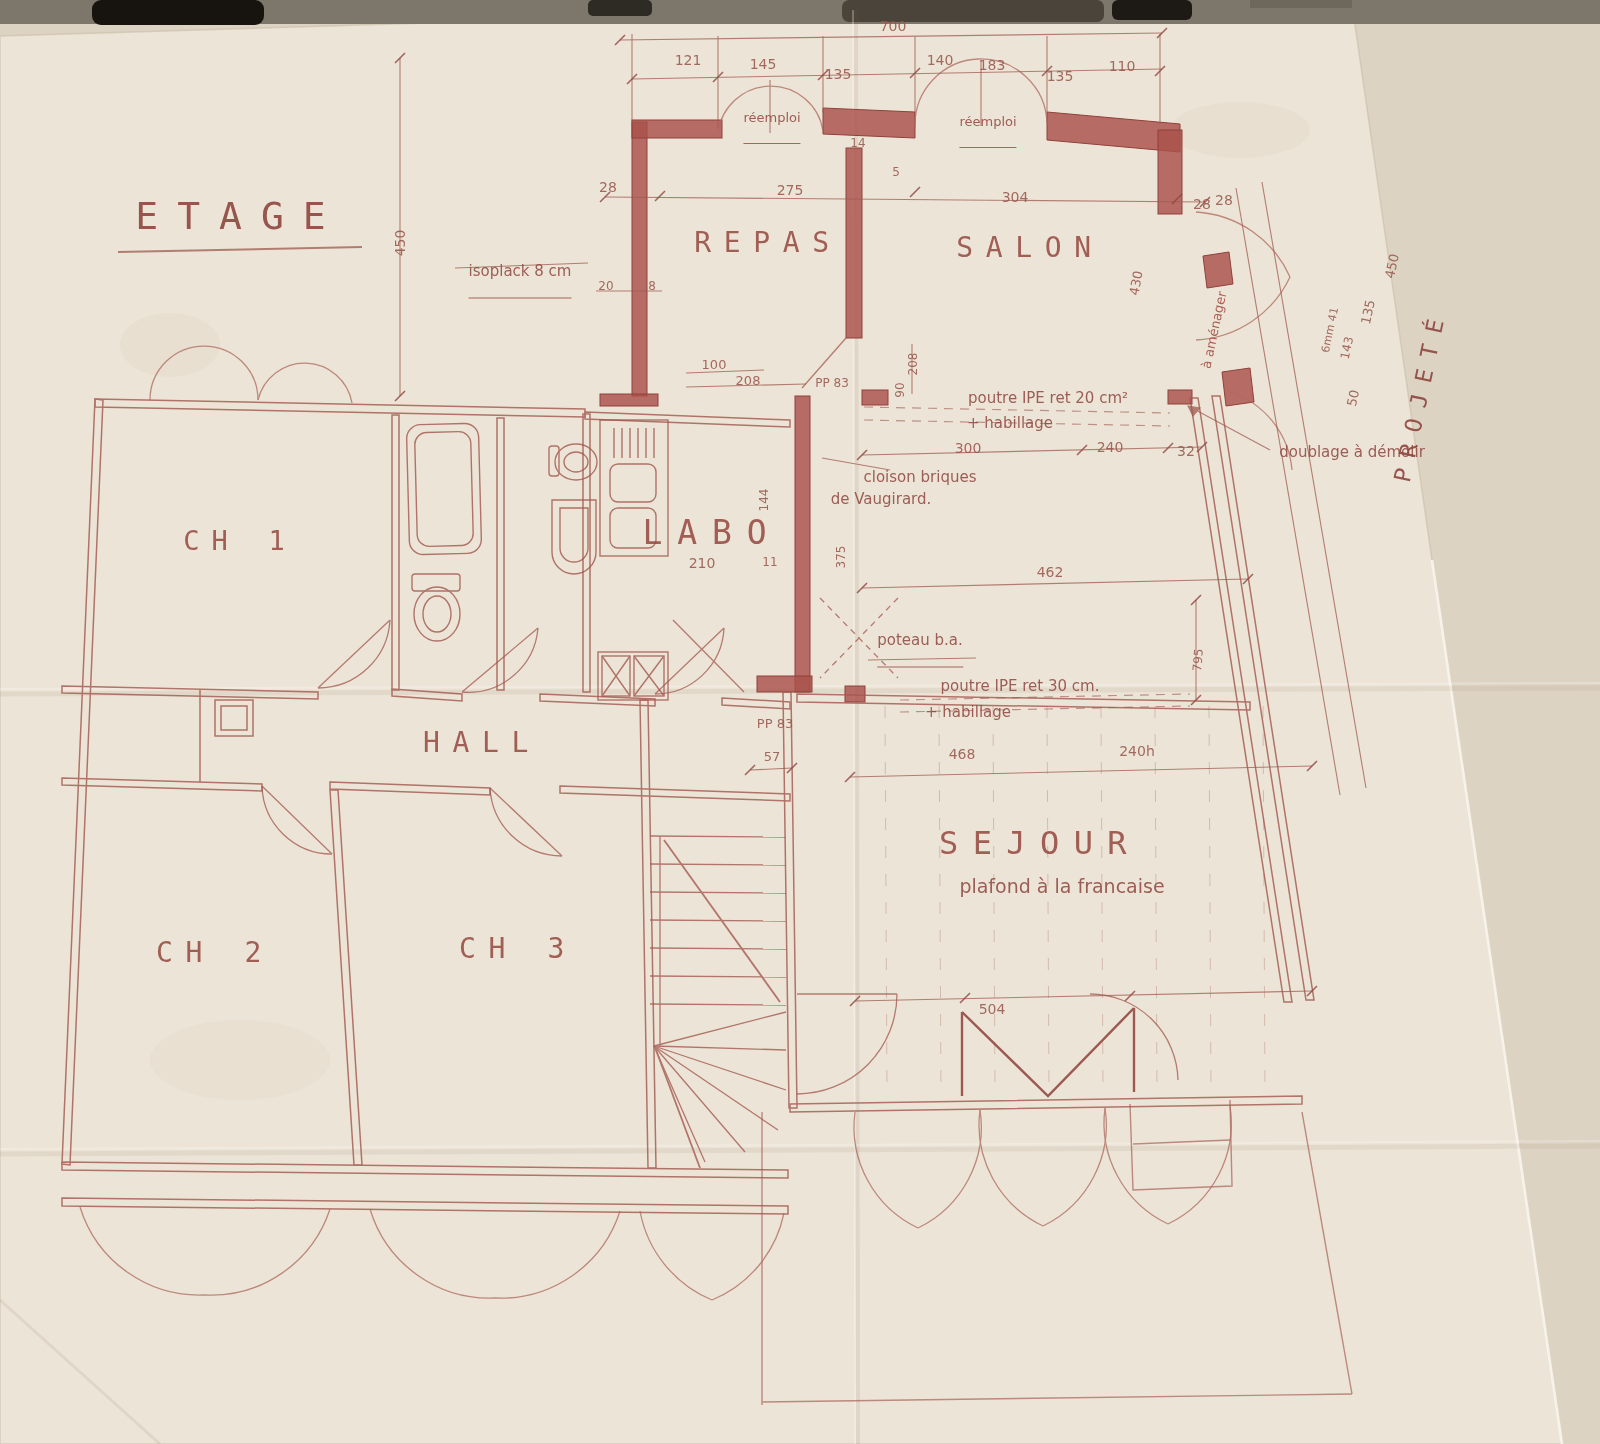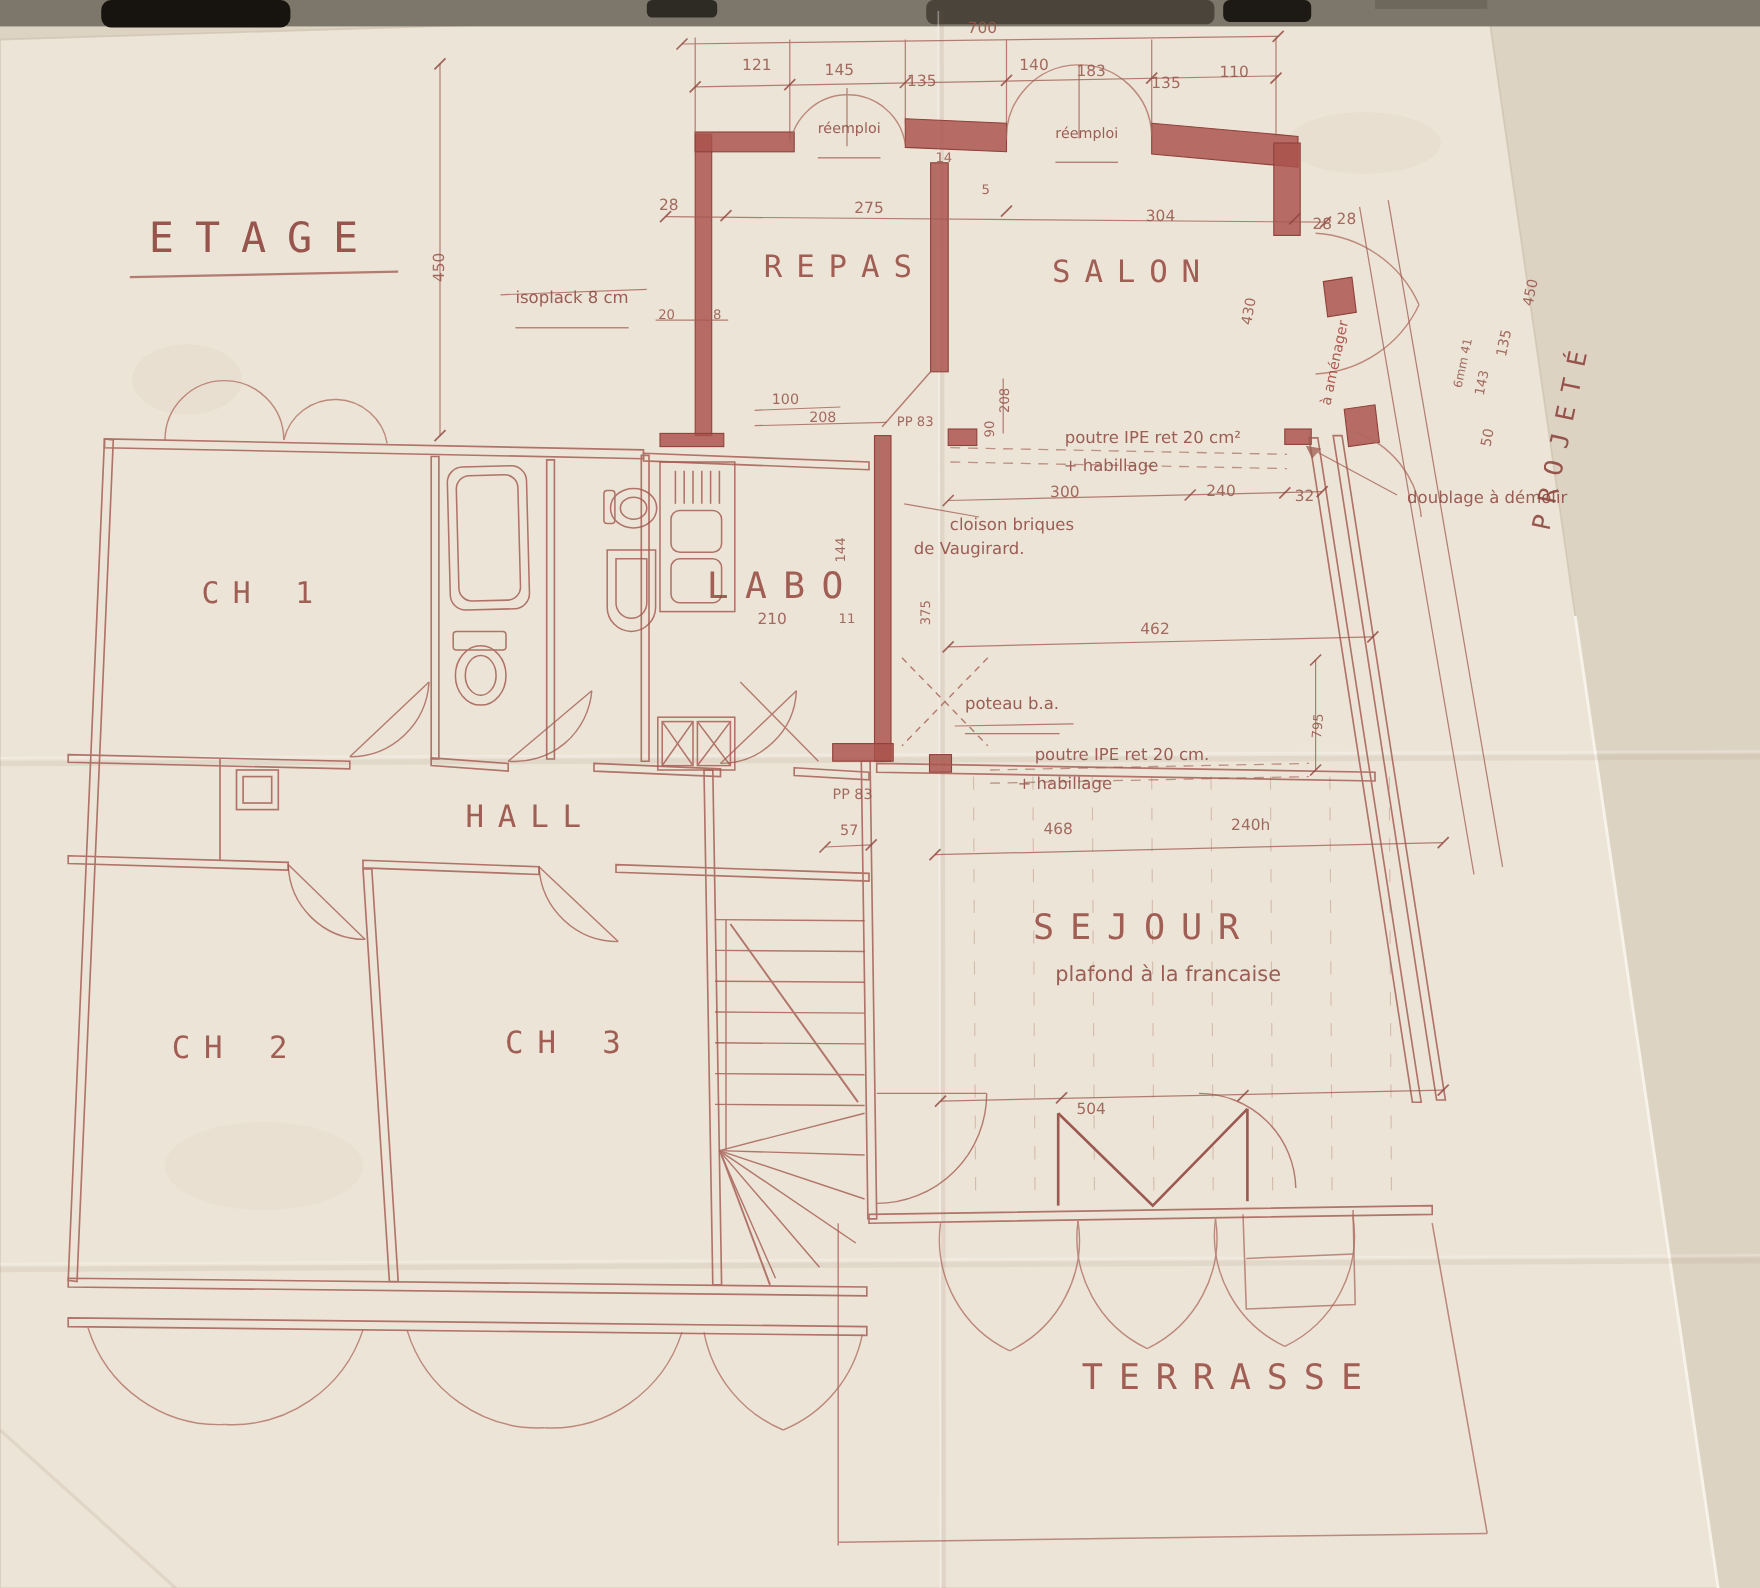--- a/index.html
+++ b/index.html
@@ -298,48 +298,47 @@
 <div id="labels">
       <span class="lbl title" style="left: 240px; top: 216px; font-size: 38px; transform: translate(-50%, -50%) rotate(0deg);">ETAGE</span>
       <span class="lbl room" style="left: 768px; top: 242px; font-size: 28px; transform: translate(-50%, -50%) rotate(0deg);">REPAS</span>
       <span class="lbl room" style="left: 1030px; top: 247px; font-size: 28px; transform: translate(-50%, -50%) rotate(0deg);">SALON</span>
       <span class="lbl room" style="left: 240px; top: 540px; font-size: 27px; transform: translate(-50%, -50%) rotate(0deg);">CH 1</span>
       <span class="lbl room" style="left: 712px; top: 532px; font-size: 33px; transform: translate(-50%, -50%) rotate(0deg);">LABO</span>
       <span class="lbl room" style="left: 482px; top: 742px; font-size: 28px; transform: translate(-50%, -50%) rotate(0deg);">HALL</span>
       <span class="lbl room" style="left: 215px; top: 952px; font-size: 28px; transform: translate(-50%, -50%) rotate(0deg);">CH 2</span>
       <span class="lbl room" style="left: 518px; top: 948px; font-size: 28px; transform: translate(-50%, -50%) rotate(0deg);">CH 3</span>
       <span class="lbl room" style="left: 1040px; top: 843px; font-size: 32px; transform: translate(-50%, -50%) rotate(0deg);">SEJOUR</span>
-      <span class="lbl room" style="left: 1118px; top: 1252px; font-size: 32px; transform: translate(-50%, -50%) rotate(0deg);">TERRASSE</span>
       <span class="lbl note u" style="left: 520px; top: 256px; font-size: 15px; transform: translate(-50%, -50%) rotate(0deg); margin-top: 24px;">isoplack  8 cm</span>
       <span class="lbl note u" style="left: 772px; top: 127px; font-size: 13px; transform: translate(-50%, -50%) rotate(0deg);">réemploi</span>
       <span class="lbl note u" style="left: 988px; top: 131px; font-size: 13px; transform: translate(-50%, -50%) rotate(0deg);">réemploi</span>
       <span class="lbl note" style="left: 1048px; top: 398px; font-size: 15px; transform: translate(-50%, -50%) rotate(0deg);">poutre IPE ret 20 cm²</span>
       <span class="lbl note" style="left: 1010px; top: 423px; font-size: 15px; transform: translate(-50%, -50%) rotate(0deg);">+ habillage</span>
       <span class="lbl note" style="left: 1352px; top: 452px; font-size: 15px; transform: translate(-50%, -50%) rotate(0deg);">doublage à démolir</span>
       <span class="lbl note" style="left: 920px; top: 477px; font-size: 15px; transform: translate(-50%, -50%) rotate(0deg);">cloison briques</span>
       <span class="lbl note" style="left: 881px; top: 499px; font-size: 15px; transform: translate(-50%, -50%) rotate(0deg);">de Vaugirard.</span>
       <span class="lbl note" style="left: 1214px; top: 330px; font-size: 13px; transform: translate(-50%, -50%) rotate(-78deg); color: rgb(164, 69, 62);">à aménager</span>
       <span class="lbl note u" style="left: 920px; top: 649px; font-size: 15px; transform: translate(-50%, -50%) rotate(0deg);">poteau b.a.</span>
-      <span class="lbl note" style="left: 1020px; top: 686px; font-size: 15px; transform: translate(-50%, -50%) rotate(0deg);">poutre IPE ret 20 cm.</span>
+      <span class="lbl note" style="left: 1020px; top: 686px; font-size: 15px; transform: translate(-50%, -50%) rotate(0deg);">poutre IPE ret 30 cm.</span>
       <span class="lbl note" style="left: 968px; top: 712px; font-size: 15px; transform: translate(-50%, -50%) rotate(0deg);">+ habillage</span>
       <span class="lbl note" style="left: 1062px; top: 886px; font-size: 19px; transform: translate(-50%, -50%) rotate(0deg);">plafond à la francaise</span>
       <span class="lbl title" style="left: 1420px; top: 395px; font-size: 23px; transform: translate(-50%, -50%) rotate(-78deg);">PROJETÉ</span>
       <span class="lbl dim" style="left: 893px; top: 26px; font-size: 14px; transform: translate(-50%, -50%) rotate(0deg);">700</span>
       <span class="lbl dim" style="left: 688px; top: 60px; font-size: 14px; transform: translate(-50%, -50%) rotate(0deg);">121</span>
       <span class="lbl dim" style="left: 763px; top: 64px; font-size: 14px; transform: translate(-50%, -50%) rotate(0deg);">145</span>
       <span class="lbl dim" style="left: 838px; top: 74px; font-size: 14px; transform: translate(-50%, -50%) rotate(0deg);">135</span>
       <span class="lbl dim" style="left: 940px; top: 60px; font-size: 14px; transform: translate(-50%, -50%) rotate(0deg);">140</span>
       <span class="lbl dim" style="left: 992px; top: 65px; font-size: 14px; transform: translate(-50%, -50%) rotate(0deg);">183</span>
       <span class="lbl dim" style="left: 1060px; top: 76px; font-size: 14px; transform: translate(-50%, -50%) rotate(0deg);">135</span>
       <span class="lbl dim" style="left: 1122px; top: 66px; font-size: 14px; transform: translate(-50%, -50%) rotate(0deg);">110</span>
       <span class="lbl dim" style="left: 858px; top: 143px; font-size: 12px; transform: translate(-50%, -50%) rotate(0deg);">14</span>
       <span class="lbl dim" style="left: 896px; top: 172px; font-size: 12px; transform: translate(-50%, -50%) rotate(0deg);">5</span>
       <span class="lbl dim" style="left: 608px; top: 187px; font-size: 14px; transform: translate(-50%, -50%) rotate(0deg);">28</span>
       <span class="lbl dim" style="left: 790px; top: 190px; font-size: 14px; transform: translate(-50%, -50%) rotate(0deg);">275</span>
-      <span class="lbl dim" style="left: 1015px; top: 197px; font-size: 14px; transform: translate(-50%, -50%) rotate(0deg); margin-left: 40px;">304</span>
+      <span class="lbl dim" style="left: 1015px; top: 197px; font-size: 14px; transform: translate(-50%, -50%) rotate(0deg);">304</span>
       <span class="lbl dim" style="left: 1202px; top: 204px; font-size: 14px; transform: translate(-50%, -50%) rotate(0deg);">28</span>
       <span class="lbl dim" style="left: 400px; top: 243px; font-size: 14px; transform: translate(-50%, -50%) rotate(-90deg);">450</span>
       <span class="lbl dim" style="left: 606px; top: 286px; font-size: 12px; transform: translate(-50%, -50%) rotate(0deg);">20</span>
       <span class="lbl dim" style="left: 652px; top: 286px; font-size: 12px; transform: translate(-50%, -50%) rotate(0deg);">8</span>
       <span class="lbl dim" style="left: 714px; top: 364px; font-size: 13px; transform: translate(-50%, -50%) rotate(0deg);">100</span>
       <span class="lbl dim" style="left: 748px; top: 380px; font-size: 13px; transform: translate(-50%, -50%) rotate(0deg);">208</span>
       <span class="lbl dim" style="left: 832px; top: 383px; font-size: 12px; transform: translate(-50%, -50%) rotate(0deg);">PP 83</span>
       <span class="lbl dim" style="left: 913px; top: 364px; font-size: 12px; transform: translate(-50%, -50%) rotate(-90deg);">208</span>
       <span class="lbl dim" style="left: 900px; top: 390px; font-size: 12px; transform: translate(-50%, -50%) rotate(-90deg);">90</span>
       <span class="lbl dim" style="left: 968px; top: 448px; font-size: 14px; transform: translate(-50%, -50%) rotate(0deg);">300</span>

